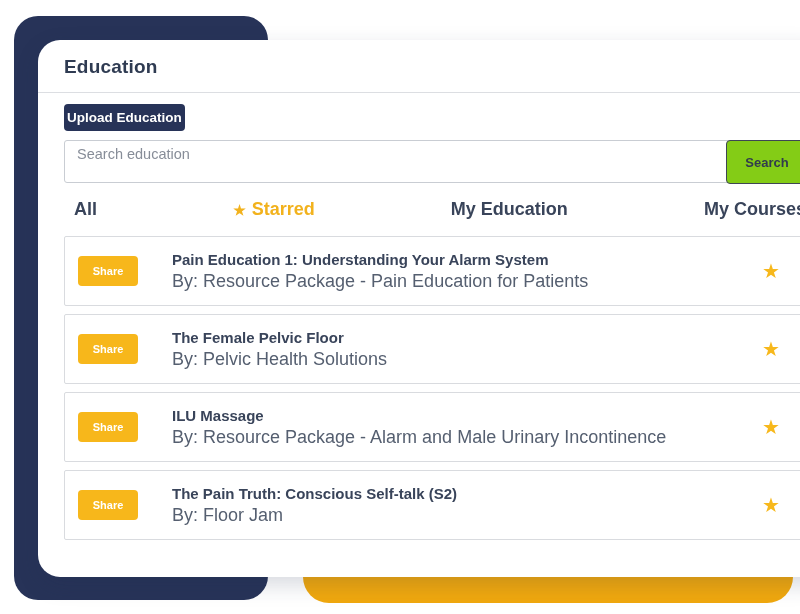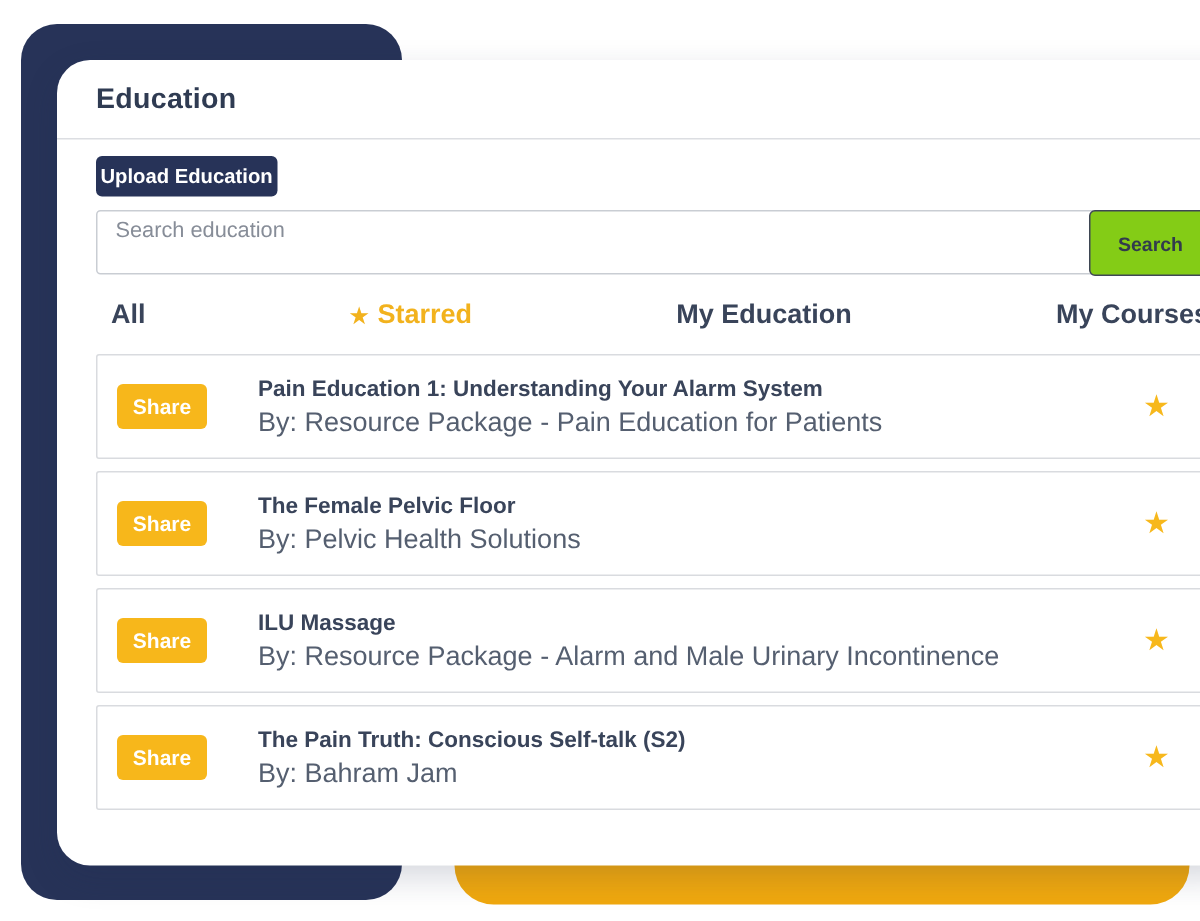--- a/index.html
+++ b/index.html
@@ -57,21 +57,21 @@
   .tab.active { color: #f2b21d; }
   .tab .tab-star { font-size: 14px; line-height: 1; }
 
   .edu-list { margin-top: 16px; }
   .edu-row {
     display: flex; align-items: center; height: 70px; margin-bottom: 8px;
     border: 1px solid #d9dbdf; border-radius: 2px; background: #ffffff; cursor: pointer;
   }
   .share-btn {
     flex: 0 0 auto; margin-left: 13px; width: 60px; height: 30px;
-    background: #f7b71b; color: #ffffff; font-size: 14px; font-weight: 700;
+    background: #f7b71b; color: #ffffff; font-size: 11px; font-weight: 700;
     border: none; border-radius: 4px; font-family: inherit; cursor: pointer;
   }
   .edu-text { flex: 1 1 auto; margin-left: 34px; min-width: 0; }
   .edu-title { font-size: 15px; font-weight: 700; color: #39445a; margin-bottom: 3px; }
   .edu-byline { font-size: 18px; font-weight: 400; color: #555f70; }
   .row-star {
     flex: 0 0 auto; margin-right: 27px; color: #f7b81c; font-size: 20px;
     line-height: 1; cursor: pointer;
   }
 </style>
@@ -138,20 +138,20 @@
           <div class="edu-title">ILU Massage</div>
           <div class="edu-byline">By: Resource Package - Alarm and Male Urinary Incontinence</div>
         </div>
         <span class="row-star">★</span>
       </div>
 
       <div class="edu-row">
         <button class="share-btn">Share</button>
         <div class="edu-text">
           <div class="edu-title">The Pain Truth: Conscious Self-talk (S2)</div>
-          <div class="edu-byline">By: Bahram Jam</div>
+          <div class="edu-byline">By: Floor Jam</div>
         </div>
         <span class="row-star">★</span>
       </div>
 
     </div>
   </div>
 </div>
 
 </body></html>

